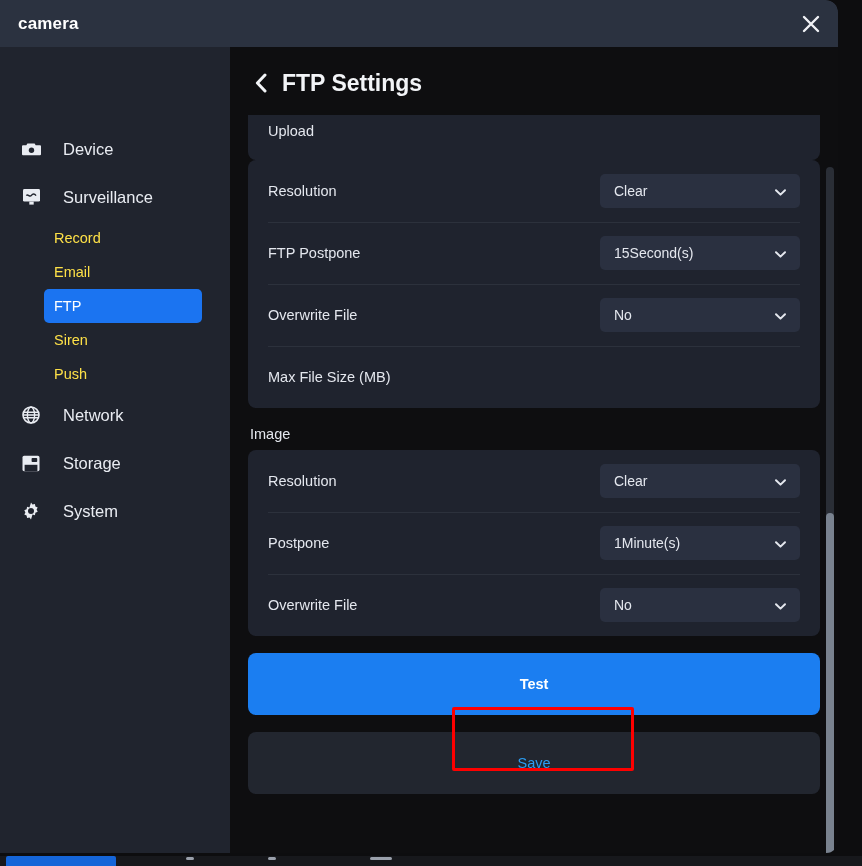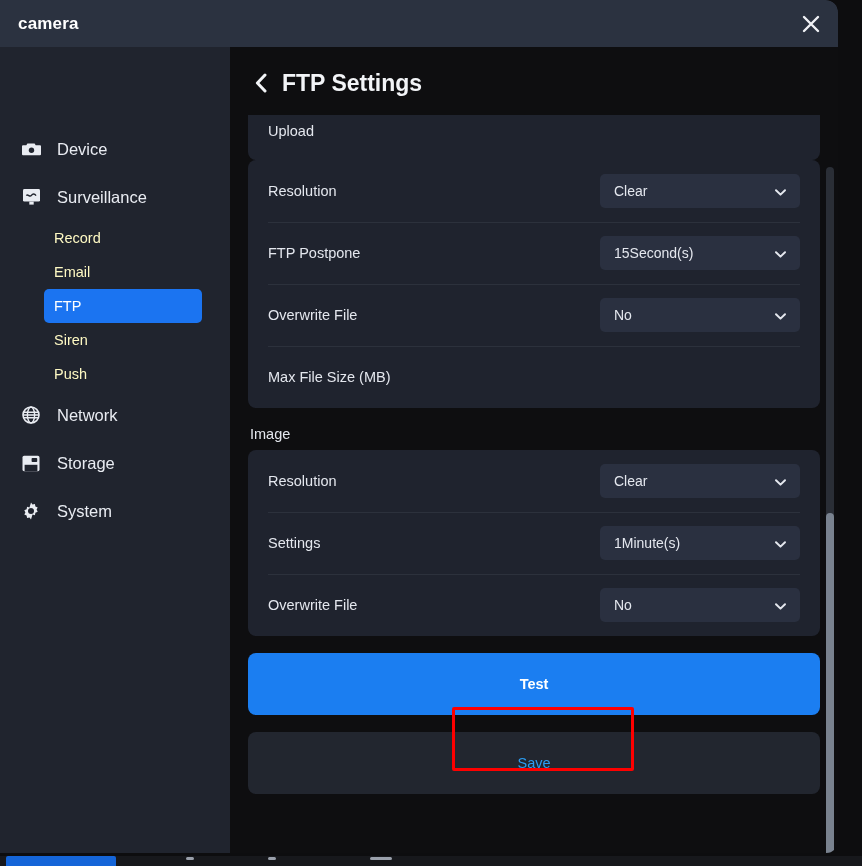--- a/index.html
+++ b/index.html
@@ -40,27 +40,27 @@
   
   .sidebar {
     position: absolute; left: 0; top: 47px; width: 230px; height: 806px;
     background: #20242e;
   }
   .nav { padding-top: 78px; }
   .nav-top {
     display: flex; align-items: center; height: 48px; padding-left: 22px; cursor: pointer;
   }
   .nav-top .ico { width: 24px; height: 20px; display: flex; align-items: center; justify-content: flex-start; }
-  .nav-top .lbl { color: #e9ecf2; font-size: 16.5px; margin-left: 11px; }
+  .nav-top .lbl { color: #e9ecf2; font-size: 16.5px; margin-left: 17px; }
   .nav-sub {
     height: 34px; margin: 0 28px 0 44px;
     display: flex; align-items: center; padding-left: 10px;
     border-radius: 5px; cursor: pointer;
   }
-  .nav-sub .lbl { color: #fef9c3; font-size: 14.5px; }
+  .nav-sub .lbl { color: #fde047; font-size: 14.5px; }
   .nav-sub.active { background: #1b74f1; }
   .nav-sub.active .lbl { color: #ffffff; }
 
   
   .content {
     position: absolute; left: 230px; top: 47px; width: 608px; height: 806px;
     background: #0e0e10;
     overflow: hidden;
   }
   .page-head {
@@ -292,21 +292,21 @@
             <span class="select">
               <span class="val">Clear</span>
               <span class="chev-d">
                 <svg width="13" height="13" viewBox="0 0 13 13">
                     <path d="M2 4.2 L6.5 8.6 L11 4.2" stroke="#e4e7ee" stroke-width="2" fill="none" stroke-linecap="round" stroke-linejoin="round"></path>
                   </svg>
               </span>
             </span>
           </div>
           <div class="row">
-            <span class="row-label">Settings</span>
+            <span class="row-label">Postpone</span>
             <span class="select">
               <span class="val">1Minute(s)</span>
               <span class="chev-d">
                 <svg width="13" height="13" viewBox="0 0 13 13">
                     <path d="M2 4.2 L6.5 8.6 L11 4.2" stroke="#e4e7ee" stroke-width="2" fill="none" stroke-linecap="round" stroke-linejoin="round"></path>
                   </svg>
               </span>
             </span>
           </div>
           <div class="row">

